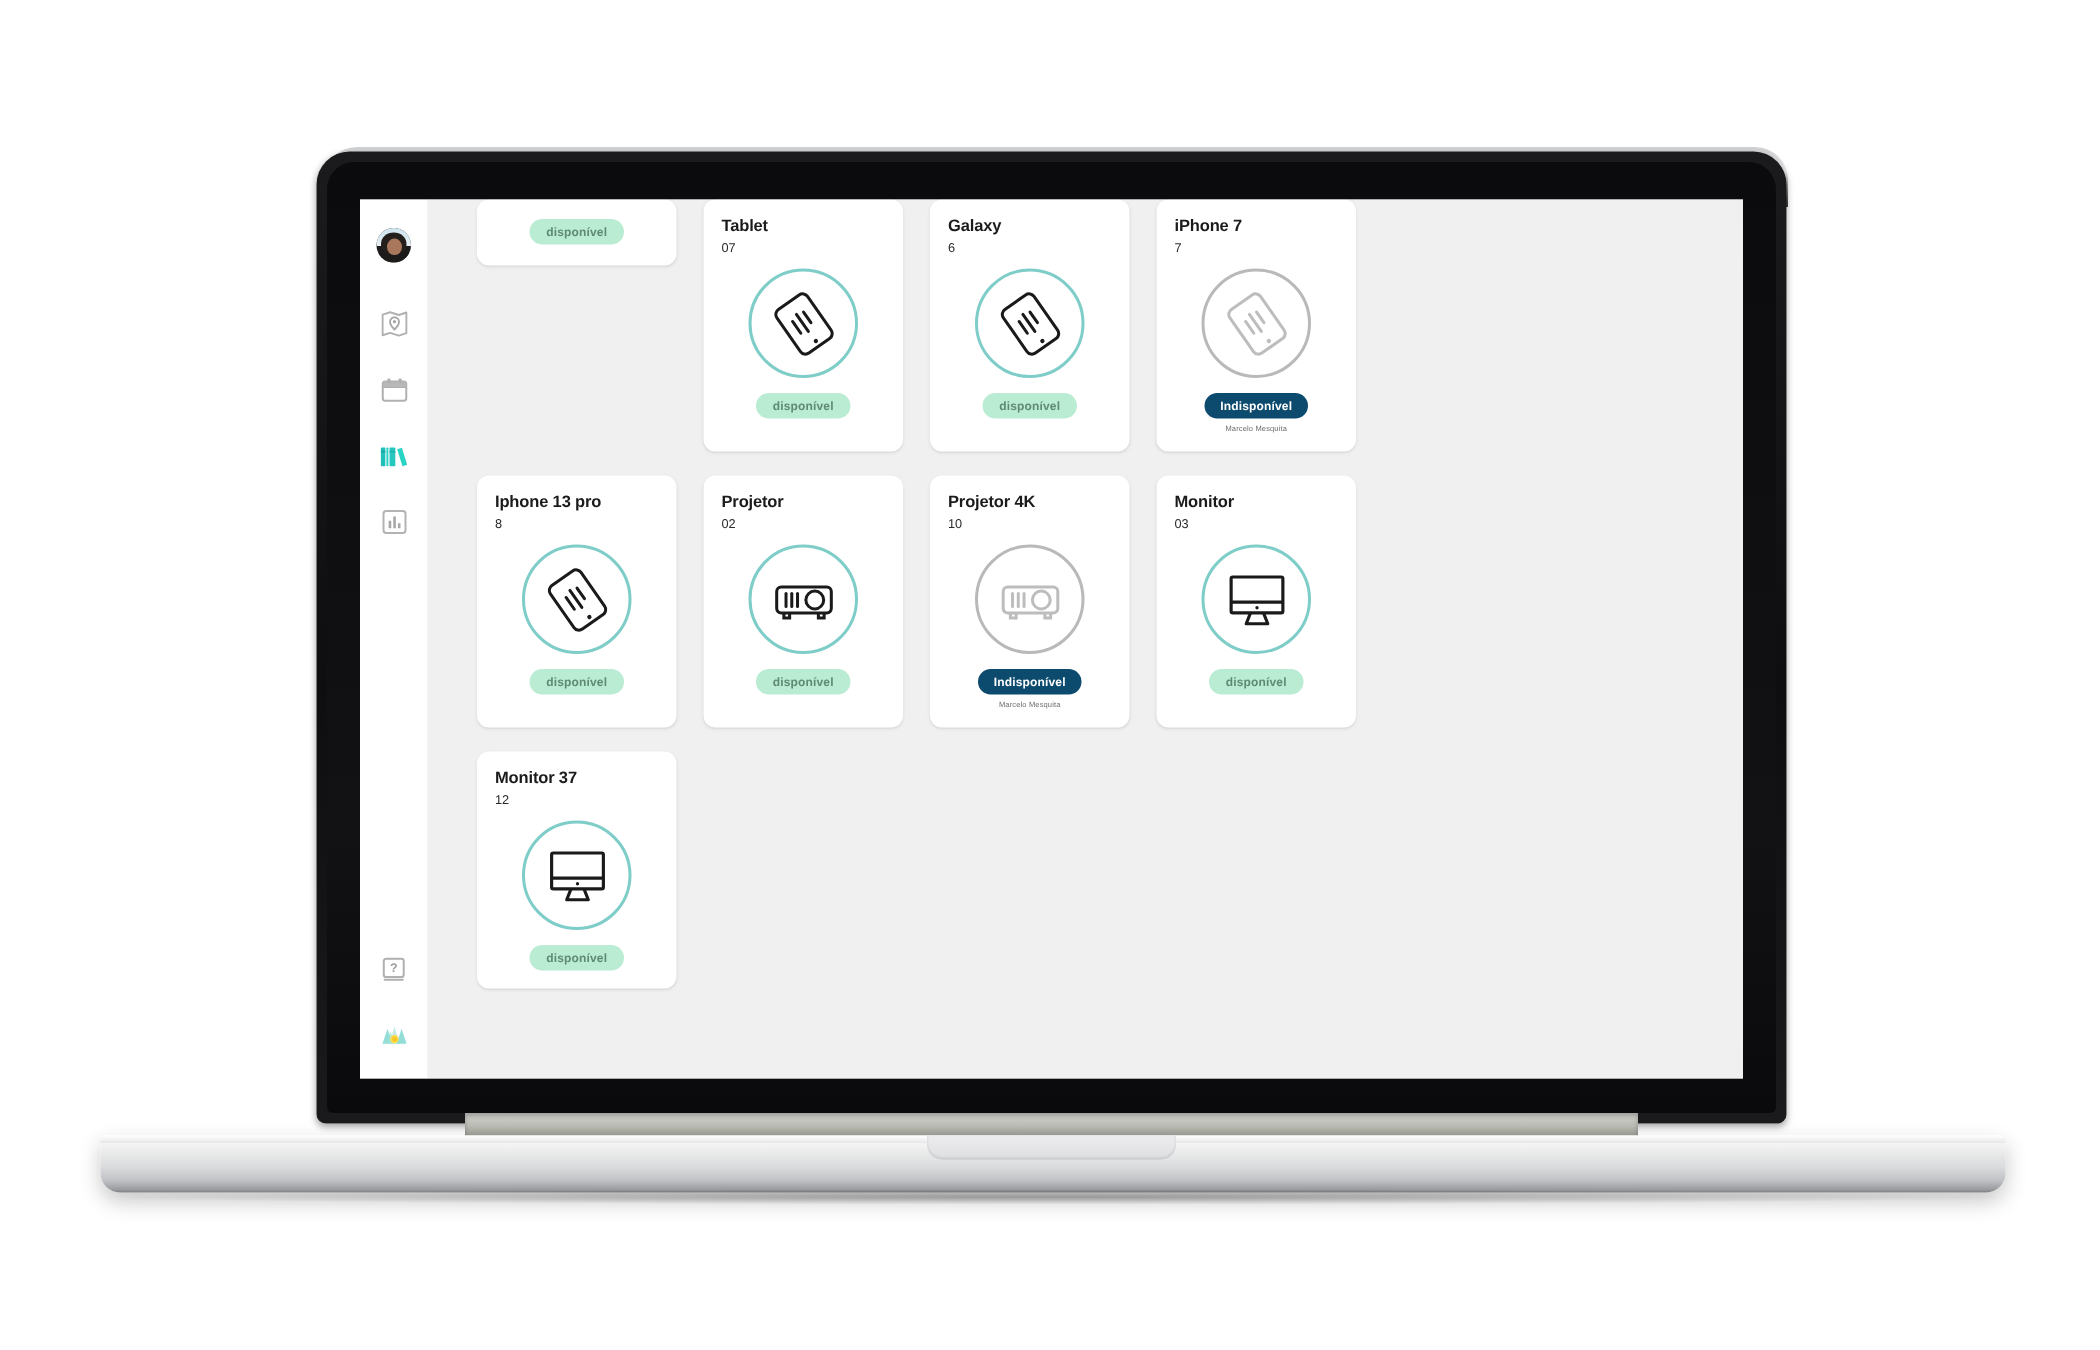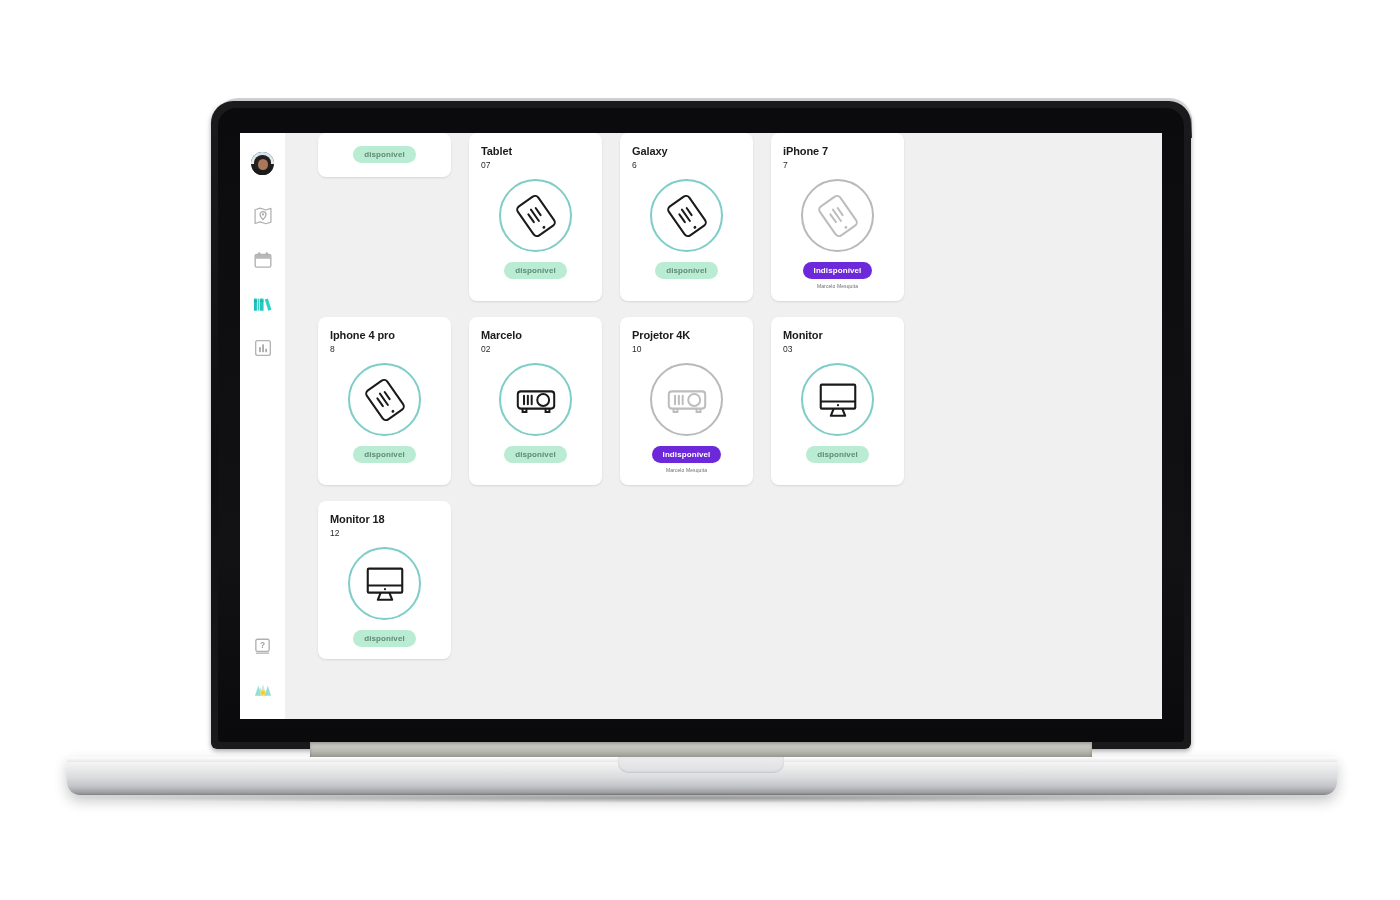--- a/index.html
+++ b/index.html
@@ -232,21 +232,21 @@
     font-weight: bold;
     padding: 4px 11px;
     border-radius: 20px;
     letter-spacing: 0.1px;
   }
   .badge.available {
     background: #b9ecd2;
     color: #5f8a73;
   }
   .badge.unavailable {
-    background: #6d28d9;
+    background: #0c4a6e;
     color: #ffffff;
   }
   .holder {
     margin-top: 4px;
     font-size: 5px;
     color: #6d6d6d;
     letter-spacing: 0.1px;
   }
 </style>
 </head>
@@ -384,37 +384,37 @@
                     <path d="M18.5 18 L18.5 28" stroke="#bdbdbd" stroke-width="2.1" stroke-linecap="round"></path>
                     <path d="M23.5 15.5 L23.5 30" stroke="#bdbdbd" stroke-width="2.1" stroke-linecap="round"></path>
                     <path d="M28.5 17 L28.5 26" stroke="#bdbdbd" stroke-width="2.1" stroke-linecap="round"></path>
                   </g>
                 </svg>
               </div>
               <div class="badge unavailable">Indisponível</div>
               <div class="holder">Marcelo Mesquita</div>
             </div>
             <div class="card">
-              <div class="card-title">Iphone 4 pro</div>
+              <div class="card-title">Iphone 13 pro</div>
               <div class="card-code">8</div>
               <div class="ring-wrap">
                 <svg width="46" height="46" viewBox="0 0 48 48">
                   <g transform="rotate(-35 24 24)">
                     <rect x="11" y="5.5" width="26" height="37" rx="4.2" fill="none" stroke="#1a1a1a" stroke-width="2.1"></rect>
                     <circle cx="24" cy="38.4" r="1.5" fill="#1a1a1a"></circle>
                     <path d="M18.5 18 L18.5 28" stroke="#1a1a1a" stroke-width="2.1" stroke-linecap="round"></path>
                     <path d="M23.5 15.5 L23.5 30" stroke="#1a1a1a" stroke-width="2.1" stroke-linecap="round"></path>
                     <path d="M28.5 17 L28.5 26" stroke="#1a1a1a" stroke-width="2.1" stroke-linecap="round"></path>
                   </g>
                 </svg>
               </div>
               <div class="badge available">disponível</div>
             </div>
             <div class="card">
-              <div class="card-title">Marcelo</div>
+              <div class="card-title">Projetor</div>
               <div class="card-code">02</div>
               <div class="ring-wrap">
                 <svg width="46" height="46" viewBox="0 0 48 48">
                   <rect x="5" y="15" width="38" height="18" rx="3.2" fill="none" stroke="#1a1a1a" stroke-width="2.1"></rect>
                   <circle cx="31.5" cy="24" r="6.2" fill="none" stroke="#1a1a1a" stroke-width="2.1"></circle>
                   <path d="M11.5 19.5 L11.5 28.5" stroke="#1a1a1a" stroke-width="2.1" stroke-linecap="round"></path>
                   <path d="M15.5 19.5 L15.5 28.5" stroke="#1a1a1a" stroke-width="2.1" stroke-linecap="round"></path>
                   <path d="M19.5 19.5 L19.5 28.5" stroke="#1a1a1a" stroke-width="2.1" stroke-linecap="round"></path>
                   <path d="M10 33 L10 36.5 L14 36.5 L14 33" fill="none" stroke="#1a1a1a" stroke-width="2.1"></path>
                   <path d="M34 33 L34 36.5 L38 36.5 L38 33" fill="none" stroke="#1a1a1a" stroke-width="2.1"></path>
@@ -446,21 +446,21 @@
                 <svg width="46" height="46" viewBox="0 0 48 48">
                   <rect x="6" y="8" width="36" height="25" rx="1.2" fill="none" stroke="#1a1a1a" stroke-width="2.2"></rect>
                   <path d="M6 25.5 H42" stroke="#1a1a1a" stroke-width="2.2"></path>
                   <circle cx="24" cy="29.4" r="1.15" fill="#1a1a1a"></circle>
                   <path d="M19.5 33 L16.5 40.5 L31.5 40.5 L28.5 33" fill="none" stroke="#1a1a1a" stroke-width="2.2" stroke-linejoin="round"></path>
                 </svg>
               </div>
               <div class="badge available">disponível</div>
             </div>
             <div class="card">
-              <div class="card-title">Monitor 18</div>
+              <div class="card-title">Monitor 37</div>
               <div class="card-code">12</div>
               <div class="ring-wrap">
                 <svg width="46" height="46" viewBox="0 0 48 48">
                   <rect x="6" y="8" width="36" height="25" rx="1.2" fill="none" stroke="#1a1a1a" stroke-width="2.2"></rect>
                   <path d="M6 25.5 H42" stroke="#1a1a1a" stroke-width="2.2"></path>
                   <circle cx="24" cy="29.4" r="1.15" fill="#1a1a1a"></circle>
                   <path d="M19.5 33 L16.5 40.5 L31.5 40.5 L28.5 33" fill="none" stroke="#1a1a1a" stroke-width="2.2" stroke-linejoin="round"></path>
                 </svg>
               </div>
               <div class="badge available">disponível</div>

